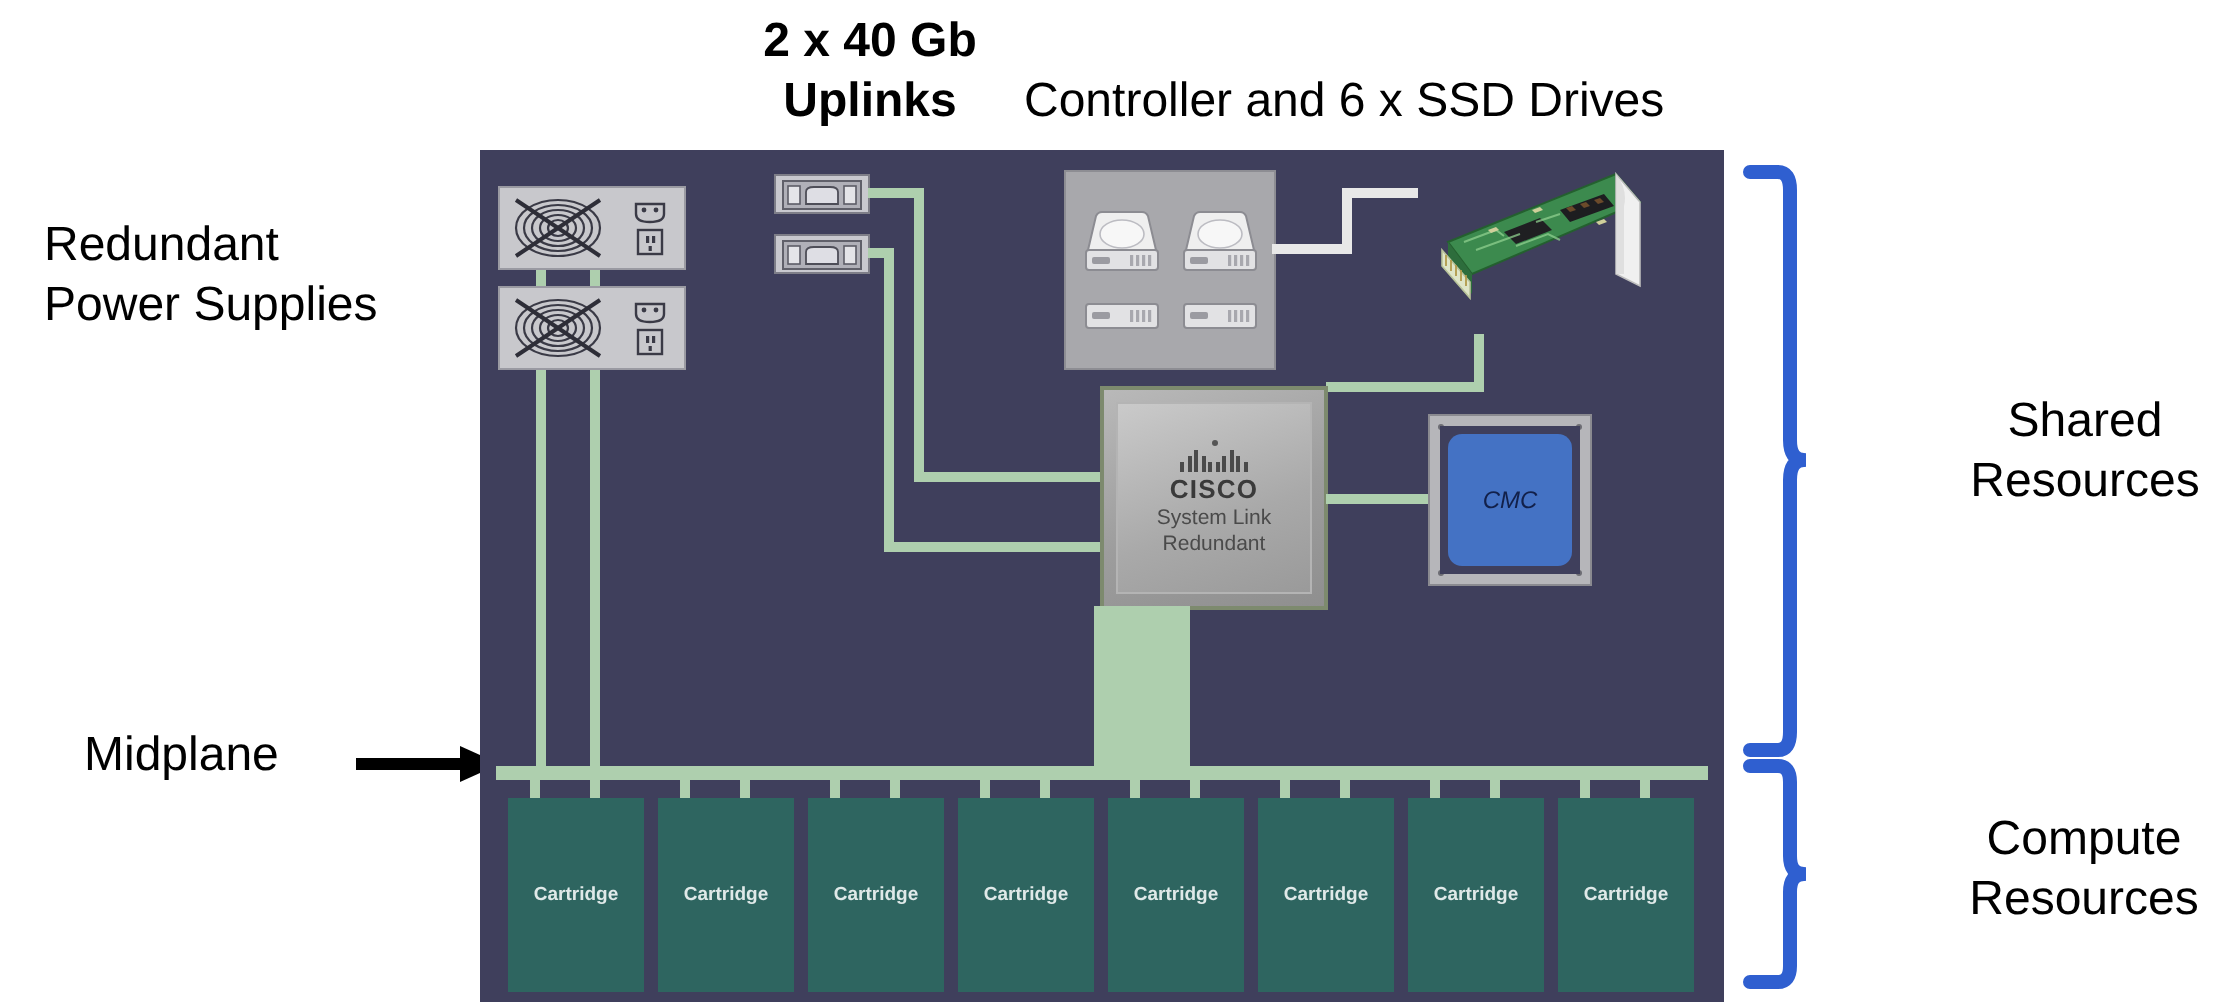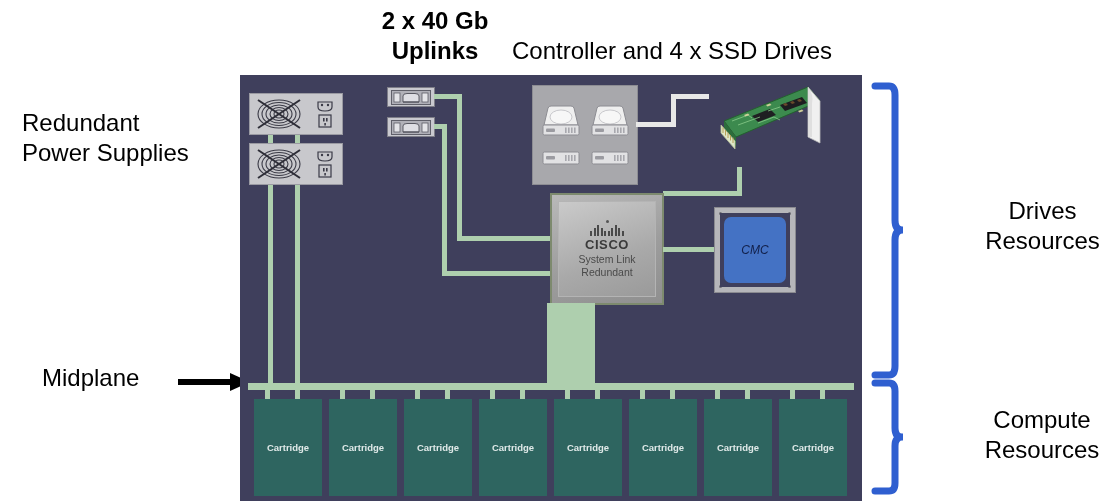--- a/index.html
+++ b/index.html
@@ -180,23 +180,23 @@
 <div class="stage">
 
   <div class="ext-label" id="label-midplane">Midplane</div>
 
   <div class="ext-label" id="label-power">Redundant
 Power Supplies</div>
 
   <div class="ext-label" id="label-uplinks">2 x 40 Gb
 Uplinks</div>
 
-  <div class="ext-label" id="label-ctrl">Controller and 4 x SSD Drives</div>
-
-  <div class="ext-label" id="label-shared">Drives
+  <div class="ext-label" id="label-ctrl">Controller and 6 x SSD Drives</div>
+
+  <div class="ext-label" id="label-shared">Shared
 Resources</div>
 
   <div class="ext-label" id="label-compute">Compute
 Resources</div>
 
   <svg id="midplane-arrow" width="72" height="22">
     <line x1="0" y1="11" x2="54" y2="11" stroke="#000" stroke-width="6"></line>
     <polygon points="52,2 72,11 52,20" fill="#000"></polygon>
   </svg>
 

